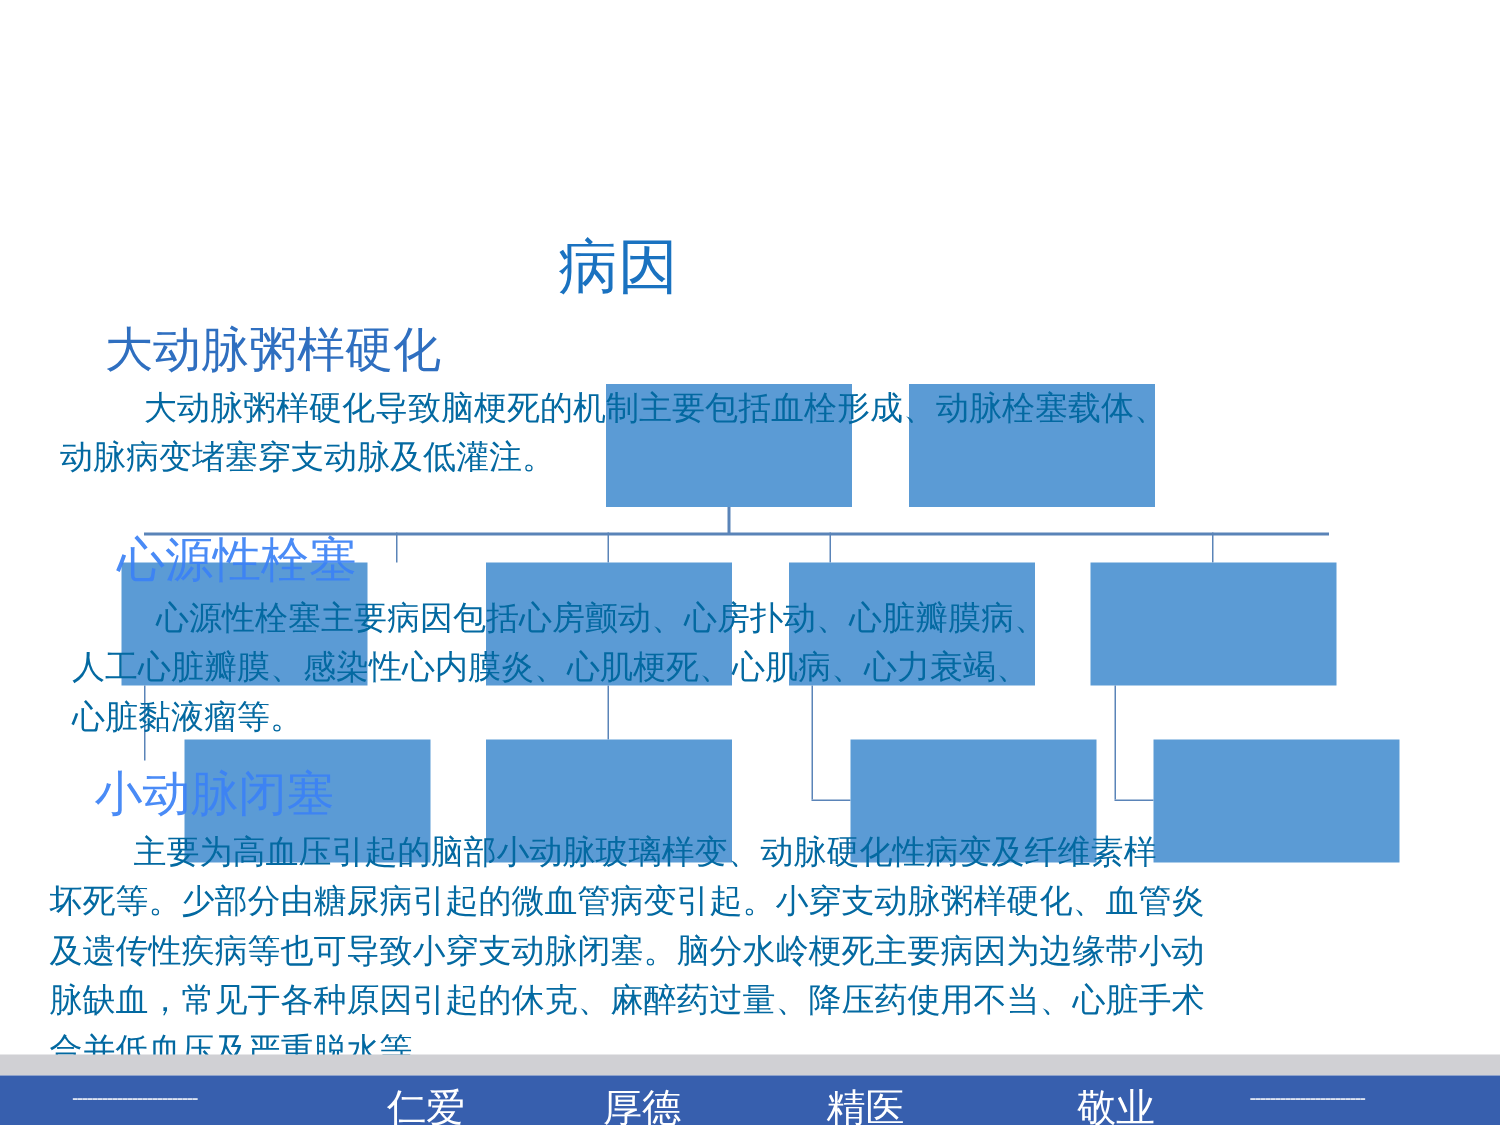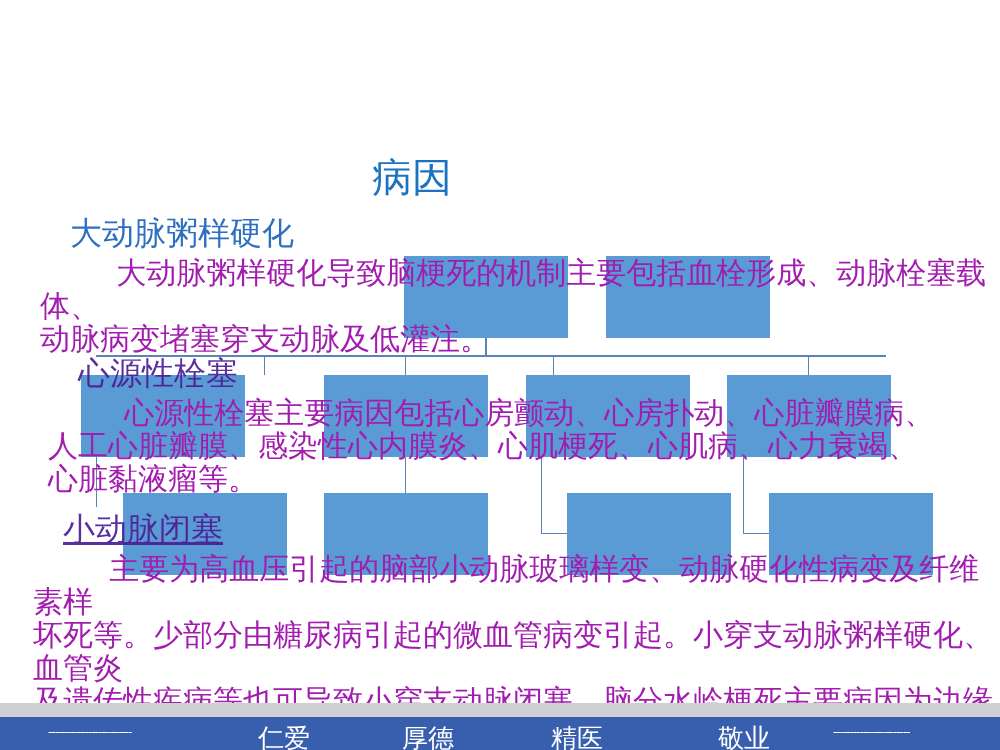--- a/index.html
+++ b/index.html
@@ -12,23 +12,23 @@
       position: absolute; background: #5b9bd5;
     }
     .line { position: absolute; background: #5a84b8; }
     .title {
       position: absolute; left: 0; width: 824px; top: 150px; text-align: center;
       font-size: 40px; color: #1a72c0;
     }
     .heading {
       position: absolute; font-size: 32px; color: #2f6fc0; margin-left: 30px;
     }
-    .heading.faded { color: #4c1d95; opacity: 0.92; }
+    .heading.faded { color: #3b82f6; opacity: 0.92; }
     .para {
-      position: absolute; font-size: 30px; color: #a21caf; line-height: 33px;
+      position: absolute; font-size: 22px; color: #0369a1; line-height: 33px;
       white-space: pre-wrap;
     }
     .footer-gray {
       position: absolute; left: 0; top: 703px; width: 1000px; height: 14px;
       background: #d0d0d4;
     }
     .footer {
       position: absolute; left: 0; top: 717px; width: 1000px; height: 33px;
       background: #375fae; color: #ffffff;
     }
@@ -76,21 +76,21 @@
 
 <div class="heading" style="left:40px;top:212px;">大动脉粥样硬化</div>
 <div class="para" style="left:40px;top:256px;">        大动脉粥样硬化导致脑梗死的机制主要包括血栓形成、动脉栓塞载体、
 动脉病变堵塞穿支动脉及低灌注。</div>
 
 <div class="heading faded" style="left:48px;top:352px;">心源性栓塞</div>
 <div class="para" style="left:48px;top:396px;">        心源性栓塞主要病因包括心房颤动、心房扑动、心脏瓣膜病、
 人工心脏瓣膜、感染性心内膜炎、心肌梗死、心肌病、心力衰竭、
 心脏黏液瘤等。</div>
 
-<div class="heading faded" style="left:33px;top:508px;text-decoration:underline;">小动脉闭塞</div>
+<div class="heading faded" style="left:33px;top:508px;">小动脉闭塞</div>
 <div class="para" style="left:33px;top:552px;">        主要为高血压引起的脑部小动脉玻璃样变、动脉硬化性病变及纤维素样
 坏死等。少部分由糖尿病引起的微血管病变引起。小穿支动脉粥样硬化、血管炎
 及遗传性疾病等也可导致小穿支动脉闭塞。脑分水岭梗死主要病因为边缘带小动
 脉缺血，常见于各种原因引起的休克、麻醉药过量、降压药使用不当、心脏手术
 合并低血压及严重脱水等。</div>
 
 <div class="footer-gray"></div>
 <div class="footer">
   <span class="dash" style="left:48px;">-------------------------</span>
   <span class="motto" style="left:258px;">仁爱</span>

